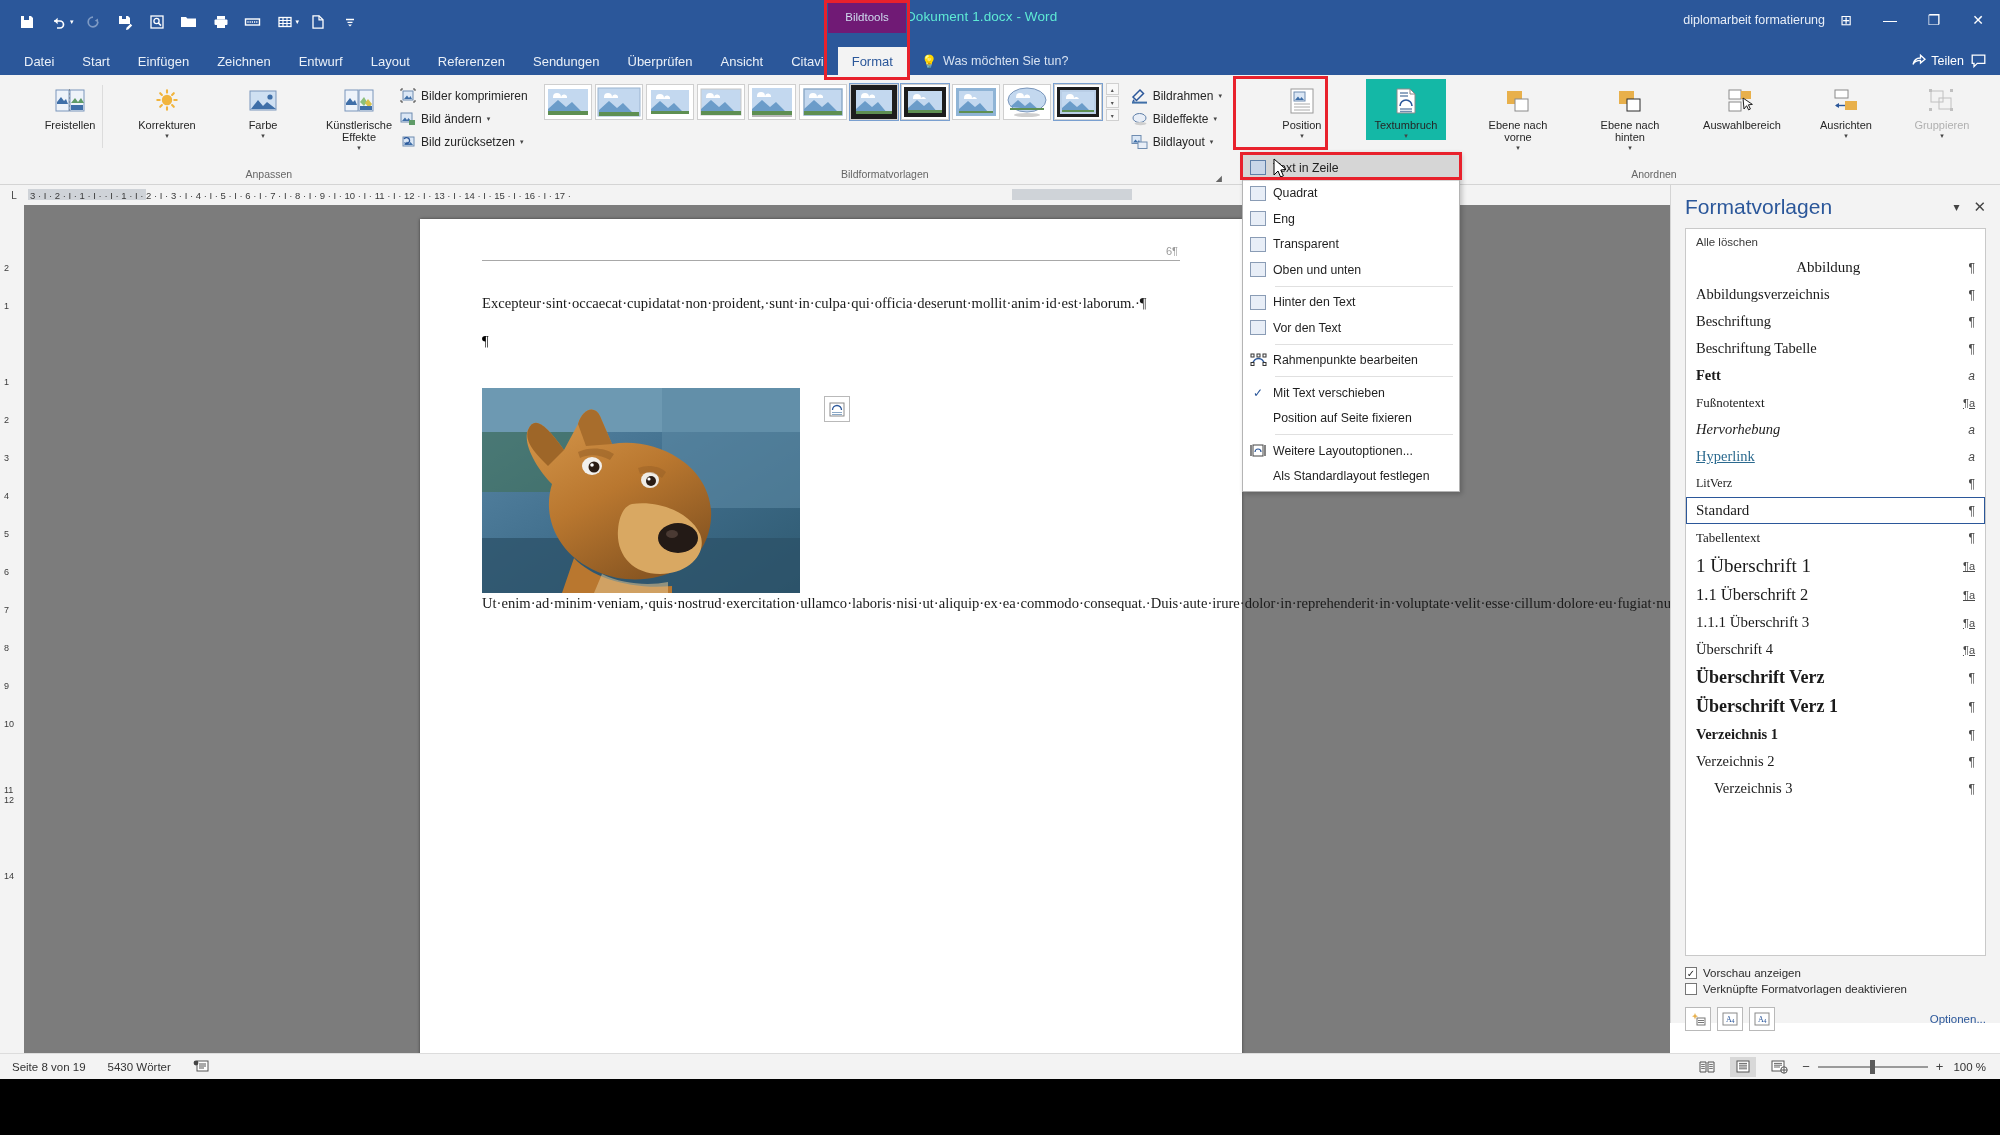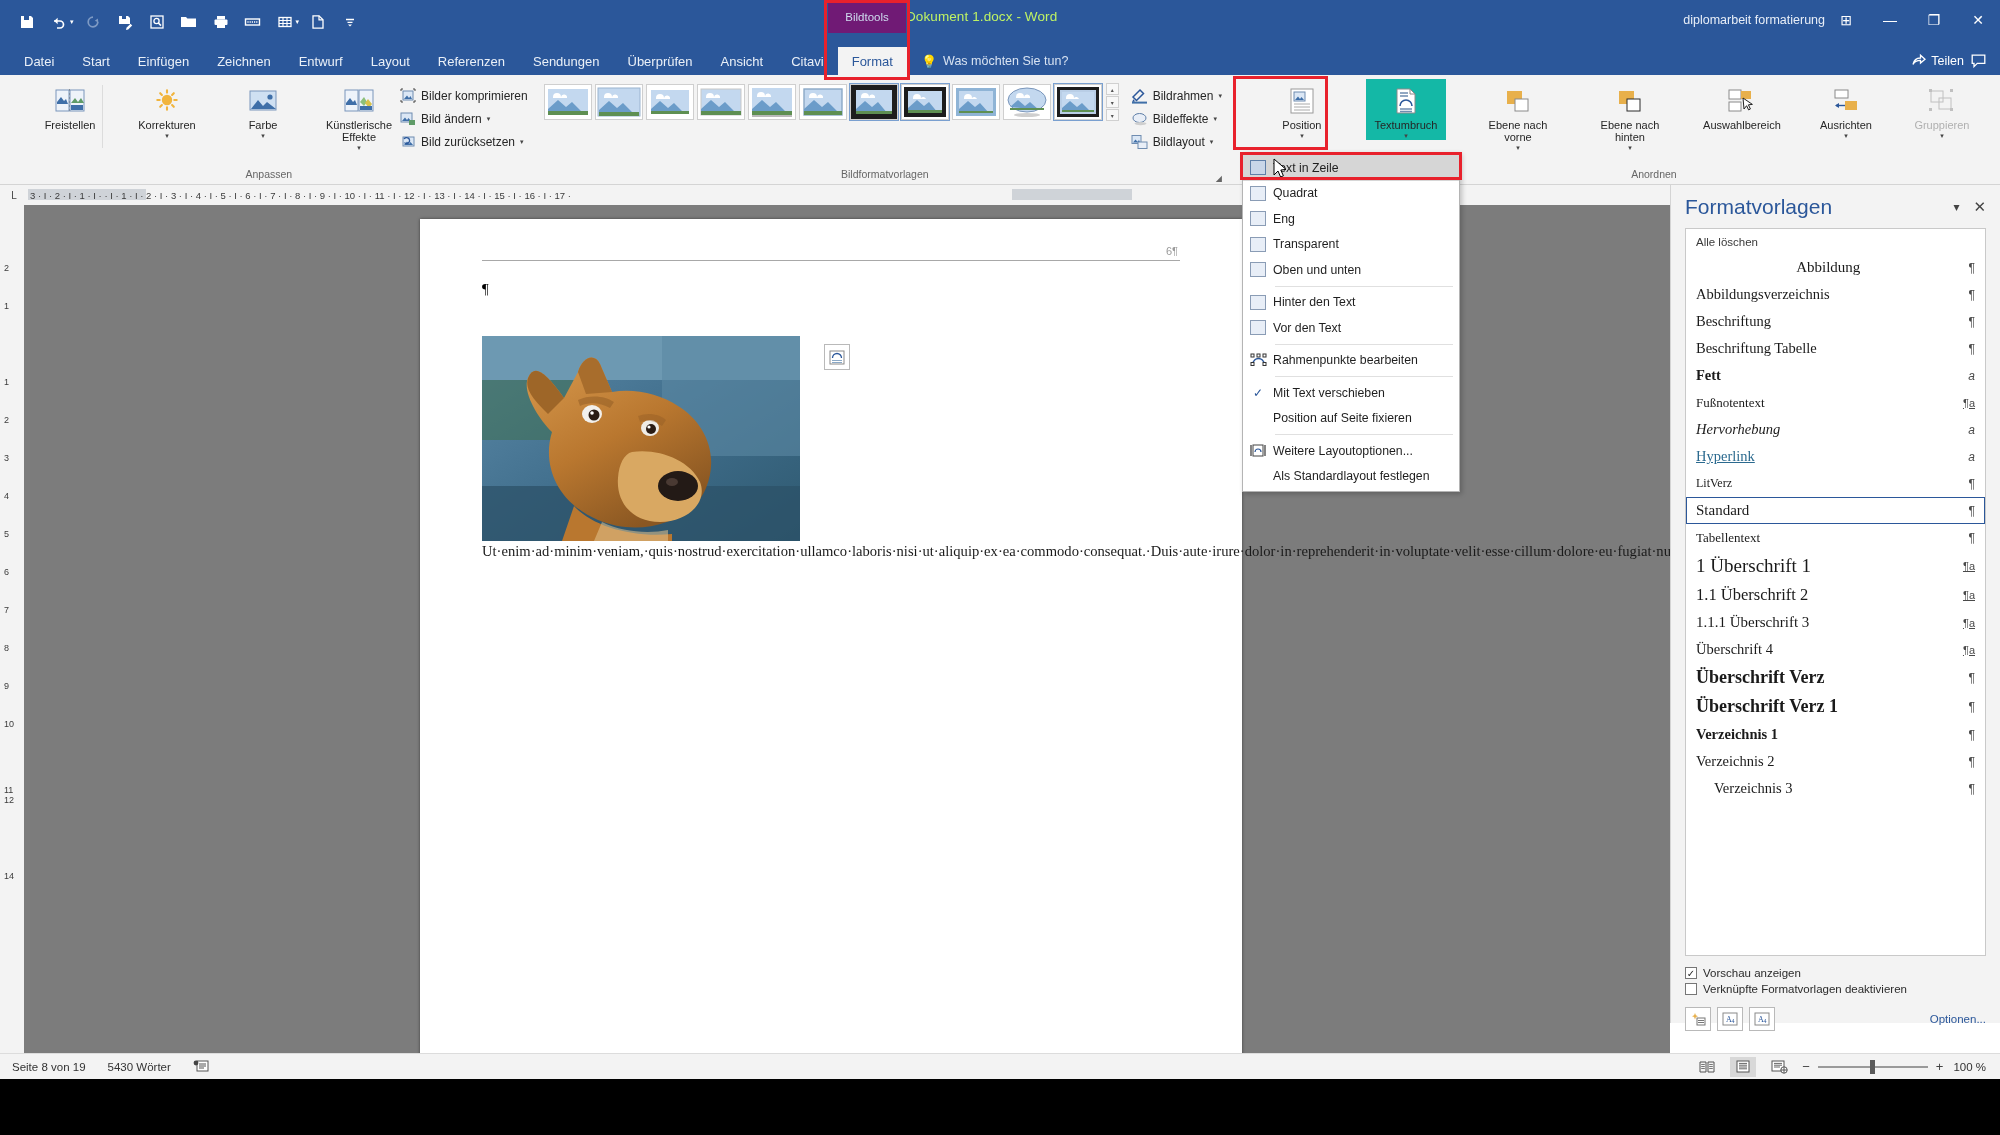--- a/index.html
+++ b/index.html
@@ -24,21 +24,21 @@
   .qat .caret { font-size: 7px; color:#fff; margin-left:-6px; margin-right:2px; }
   .qat svg { display:block; }
 
   .ctx-label {
     position: absolute; left: 828px; top: 0; width: 78px; height: 33px;
     background: #701a75; color: #cfdcef; font-size: 11.5px;
     display: flex; align-items: center; justify-content: center;
   }
   .doc-title {
     position: absolute; left: 906px; top: 0; height: 33px;
-    display: flex; align-items: center; color: #bef264; font-size: 13.5px;
+    display: flex; align-items: center; color: #5eead4; font-size: 13.5px;
     letter-spacing: .1px;
   }
   .acct {
     position: absolute; right: 175px; top: 0; height: 40px; display: flex; align-items: center;
     color: #e8eef7; font-size: 12.5px;
   }
   .winbtns { position:absolute; right: 0; top: 0; height: 40px; display: flex; align-items: center; }
   .winbtns .wb { width: 44px; height: 40px; color:#fff; display:flex; align-items:center; justify-content:center; font-size: 14px; }
 
   
@@ -794,20 +794,21 @@
     <span style="top:612px;margin-left:40px;">13</span>
     <span style="top:666px;">14</span>
   </div>
 
   <div class="docarea">
     <div class="page">
       <div class="page-inner">
         <div class="hdr-mark">6¶</div>
         <div class="hdr-rule"></div>
 
+        <div class="ptext">Excepteur·sint·occaecat·cupidatat·non·proident,·sunt·in·culpa·qui·officia·deserunt·mollit·anim·id·est·laborum.·¶</div>
         <div class="empty-p">¶</div>
 
         <div style="position:relative; margin-top:18px;">
           <div class="imgwrap">
             <svg class="dogimg" viewBox="0 0 318 205" preserveAspectRatio="none">
               <defs>
                 <linearGradient id="bgg" x1="0" y1="0" x2="1" y2="1">
                   <stop offset="0" stop-color="#5c8aa8"></stop>
                     <stop offset="0.5" stop-color="#416f8d"></stop>
                     <stop offset="1" stop-color="#2e5970"></stop>

